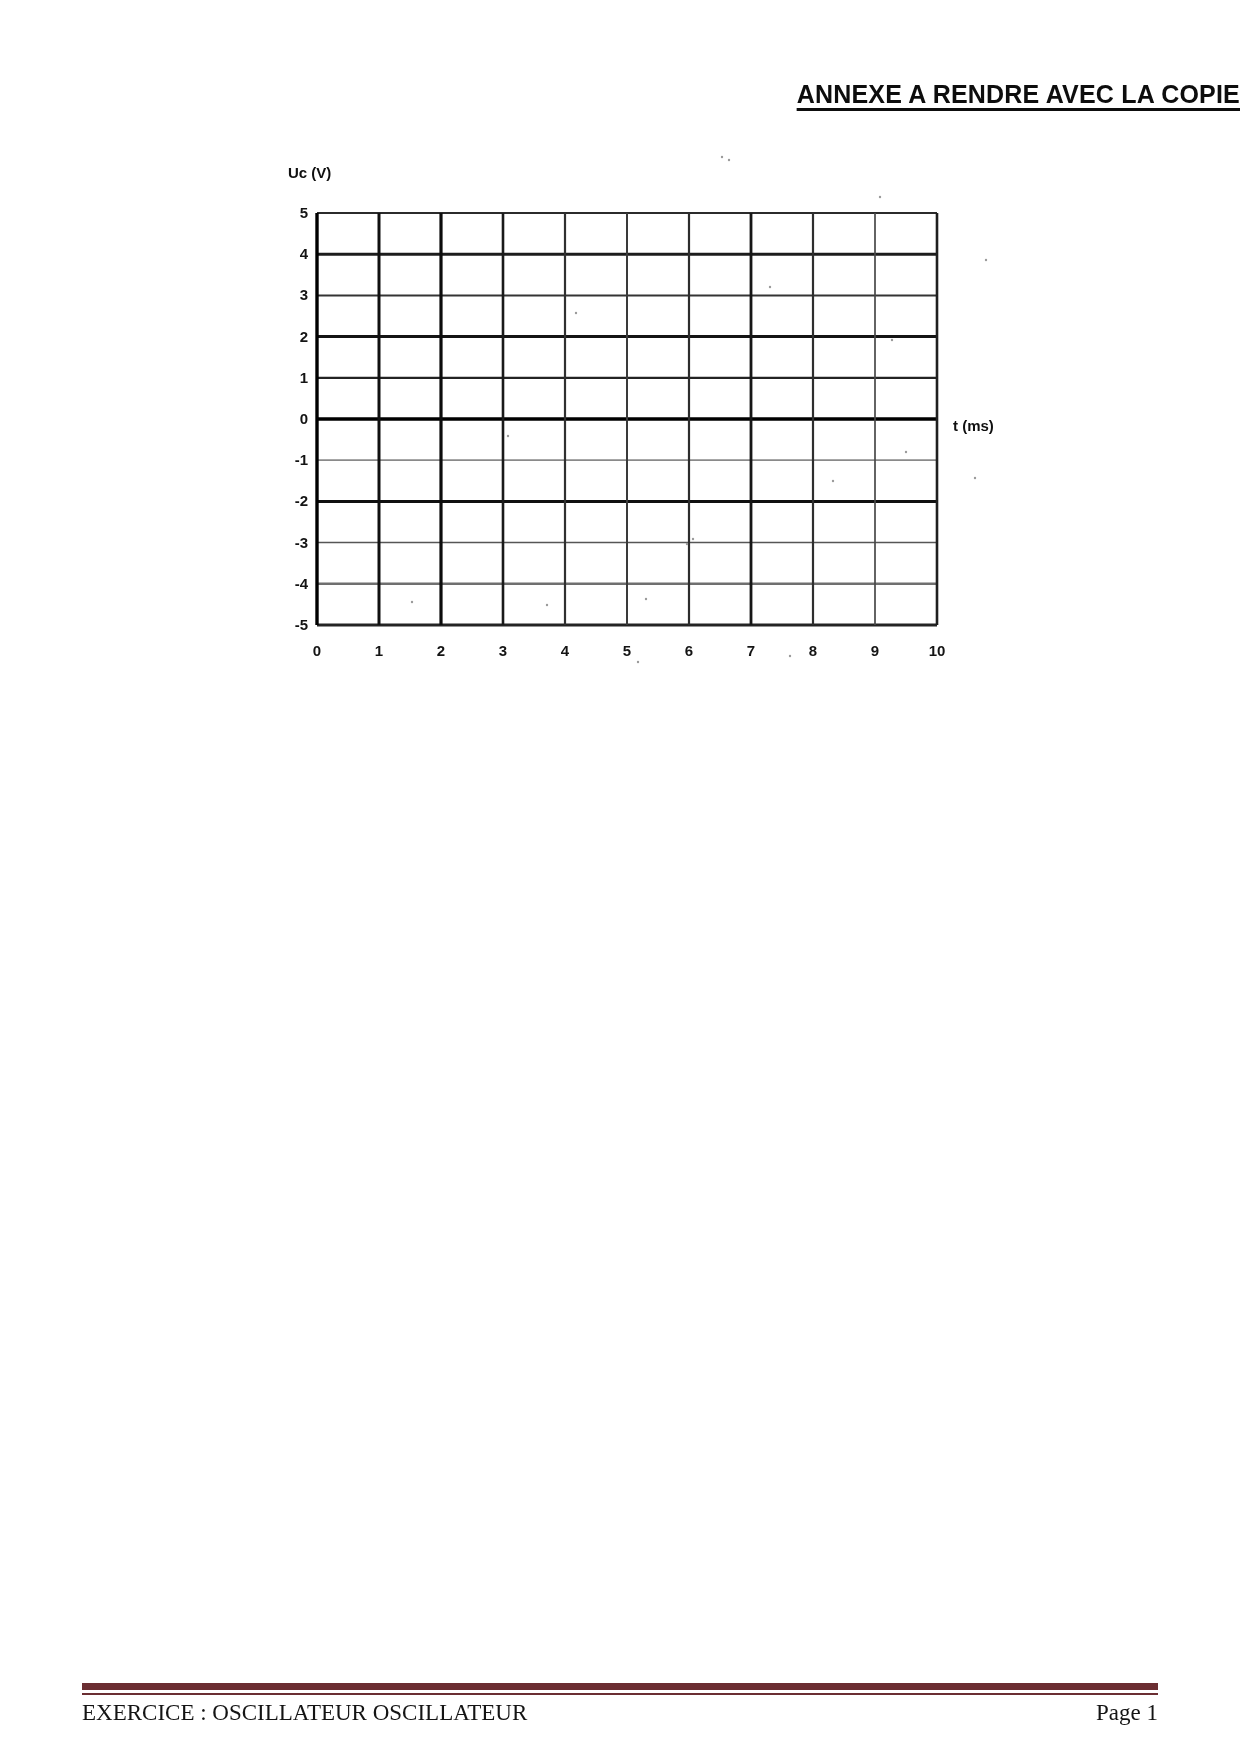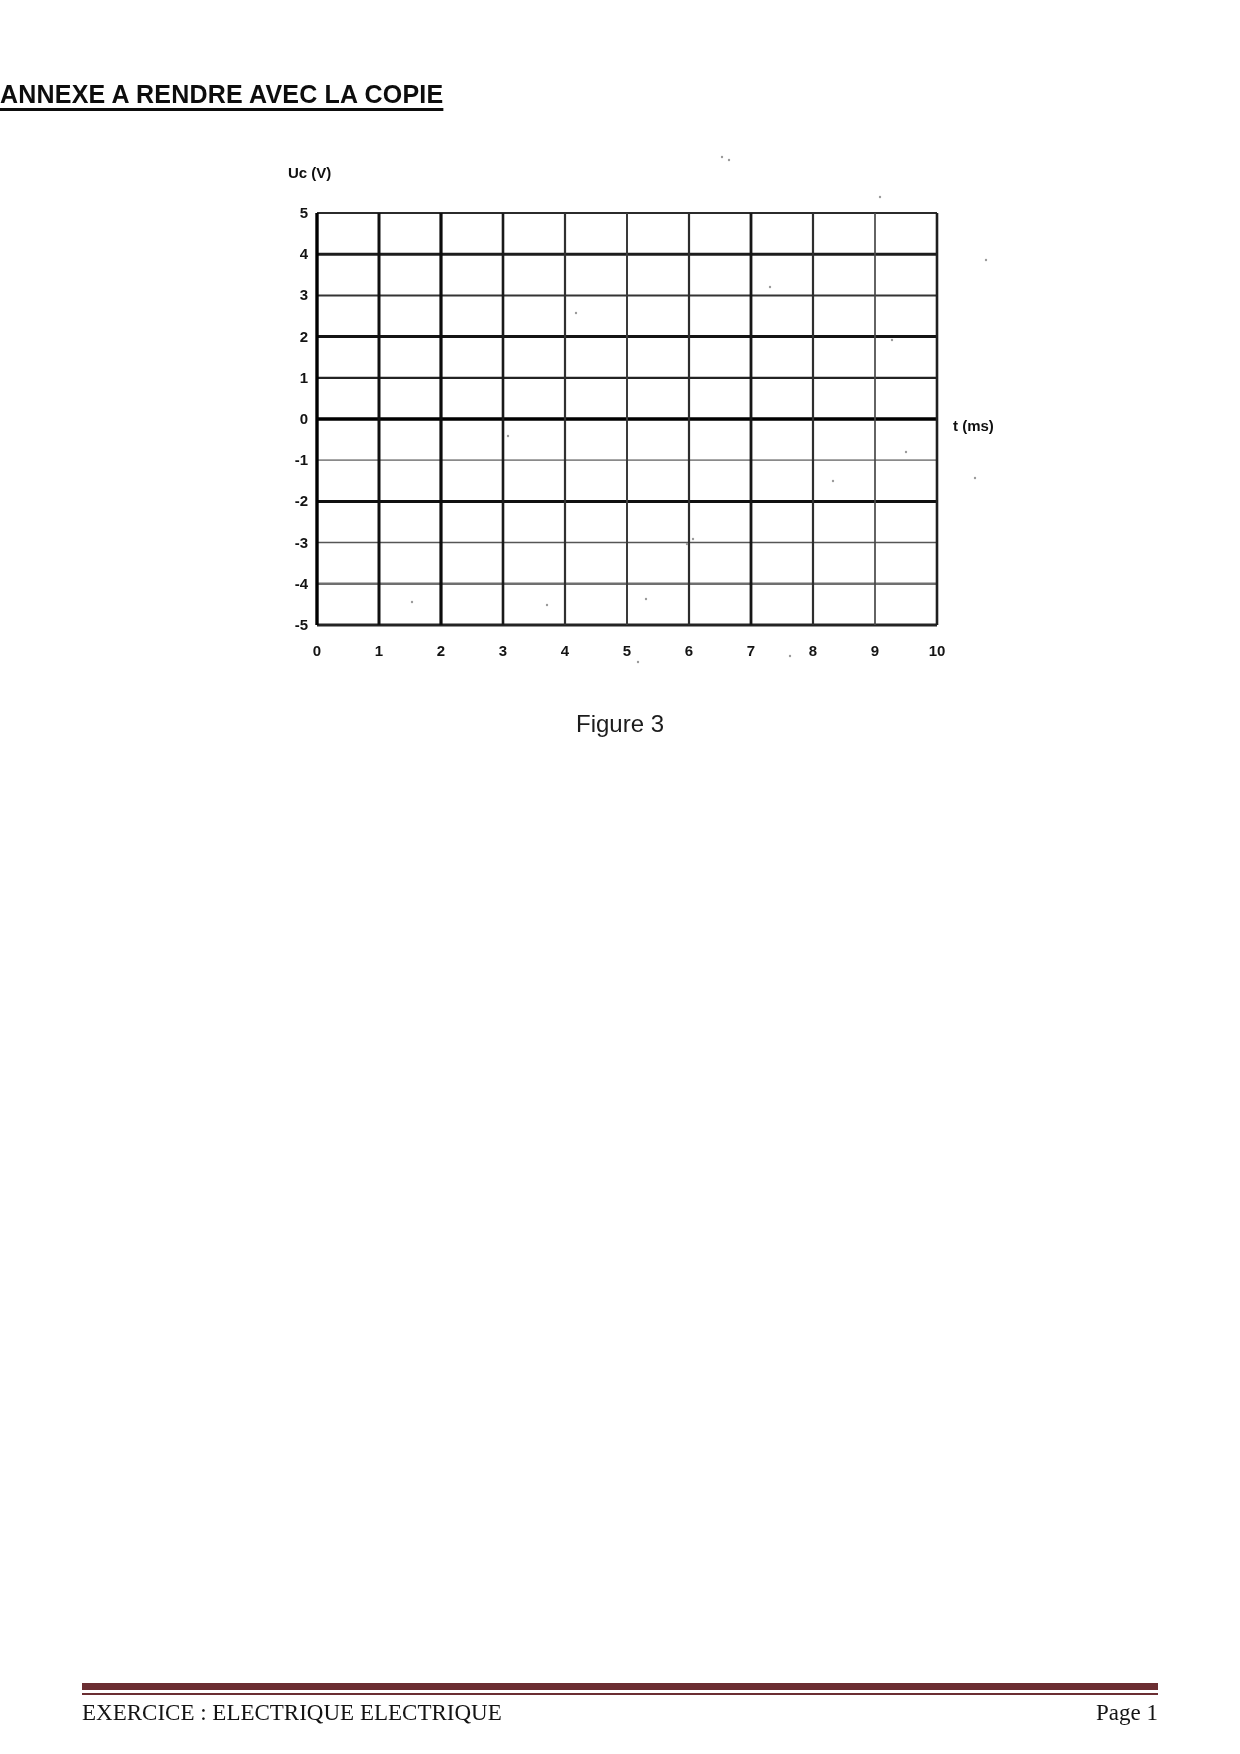--- a/index.html
+++ b/index.html
@@ -11,21 +11,21 @@
     overflow: hidden;
     font-family: "Liberation Sans", sans-serif;
     color: #111;
   }
   .title {
     position: absolute;
     top: 80px;
     left: 0;
     width: 100%;
     margin: 0;
-    text-align: left;
+    text-align: right;
     font-family: "Liberation Sans", sans-serif;
     font-size: 25px;
     font-weight: bold;
     letter-spacing: 0.2px;
     color: #0d0d0d;
     text-decoration: underline;
     text-decoration-thickness: 3px;
     text-underline-offset: 5px;
   }
   .figure-area {
@@ -145,24 +145,23 @@
         <circle cx="396" cy="459" r="1.2" fill="#9a9a9a"></circle>
         <circle cx="656" cy="312" r="1.2" fill="#9a9a9a"></circle>
         <circle cx="642" cy="200" r="1.2" fill="#9a9a9a"></circle>
         <circle cx="725" cy="338" r="1.2" fill="#9a9a9a"></circle>
         <circle cx="388" cy="522" r="1.2" fill="#9a9a9a"></circle>
         <circle cx="540" cy="516" r="1.2" fill="#9a9a9a"></circle>
         <circle cx="736" cy="120" r="1.2" fill="#9a9a9a"></circle>
       </svg>
   </div>
 
-  <div class="caption">Figure 3</div>
 
   <div class="footer">
     <div class="rule-thick" style="background: rgb(107, 46, 50);"></div>
     <div class="rule-thin" style="background: rgb(107, 46, 50);"></div>
     <div class="footer-row">
-      <span>EXERCICE : ELECTRIQUE ELECTRIQUE</span>
+      <span>EXERCICE : OSCILLATEUR OSCILLATEUR</span>
       <span>Page 1</span>
     </div>
   </div>
 
 </div>
 
 </body></html>

